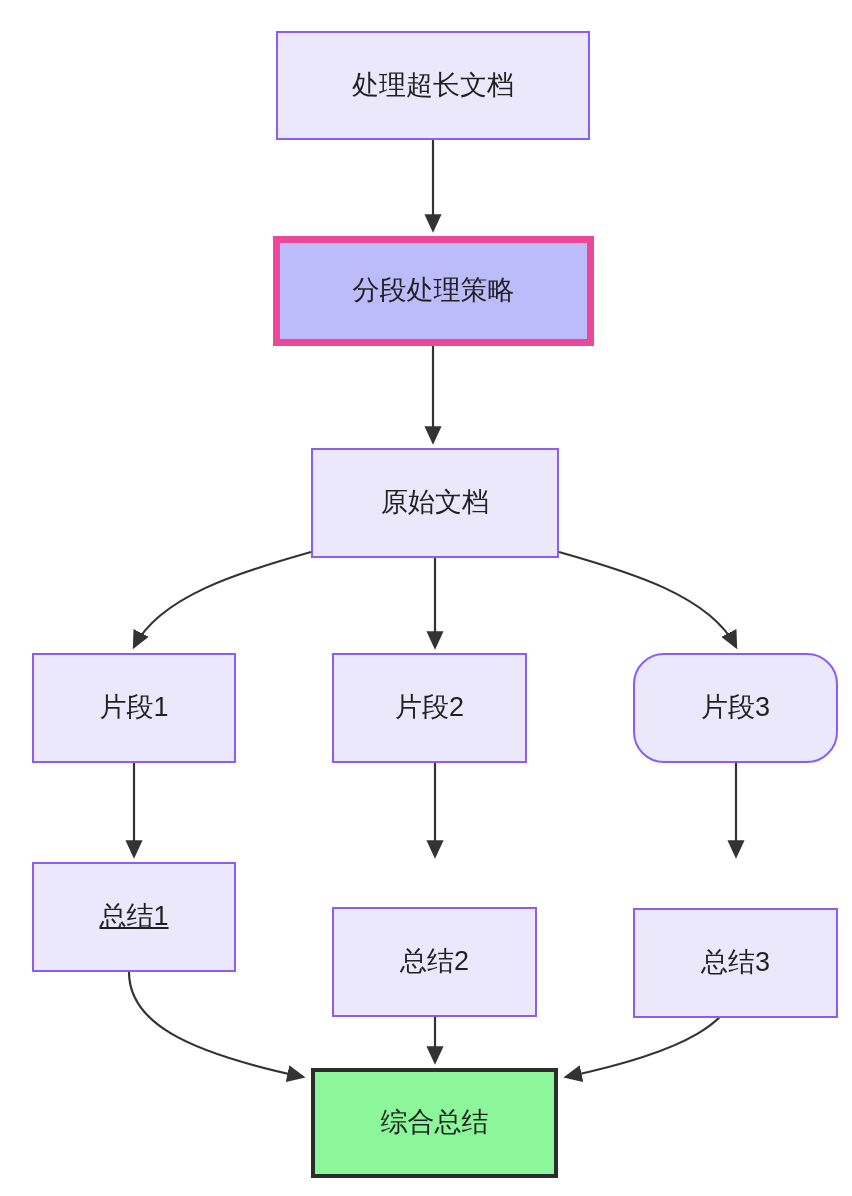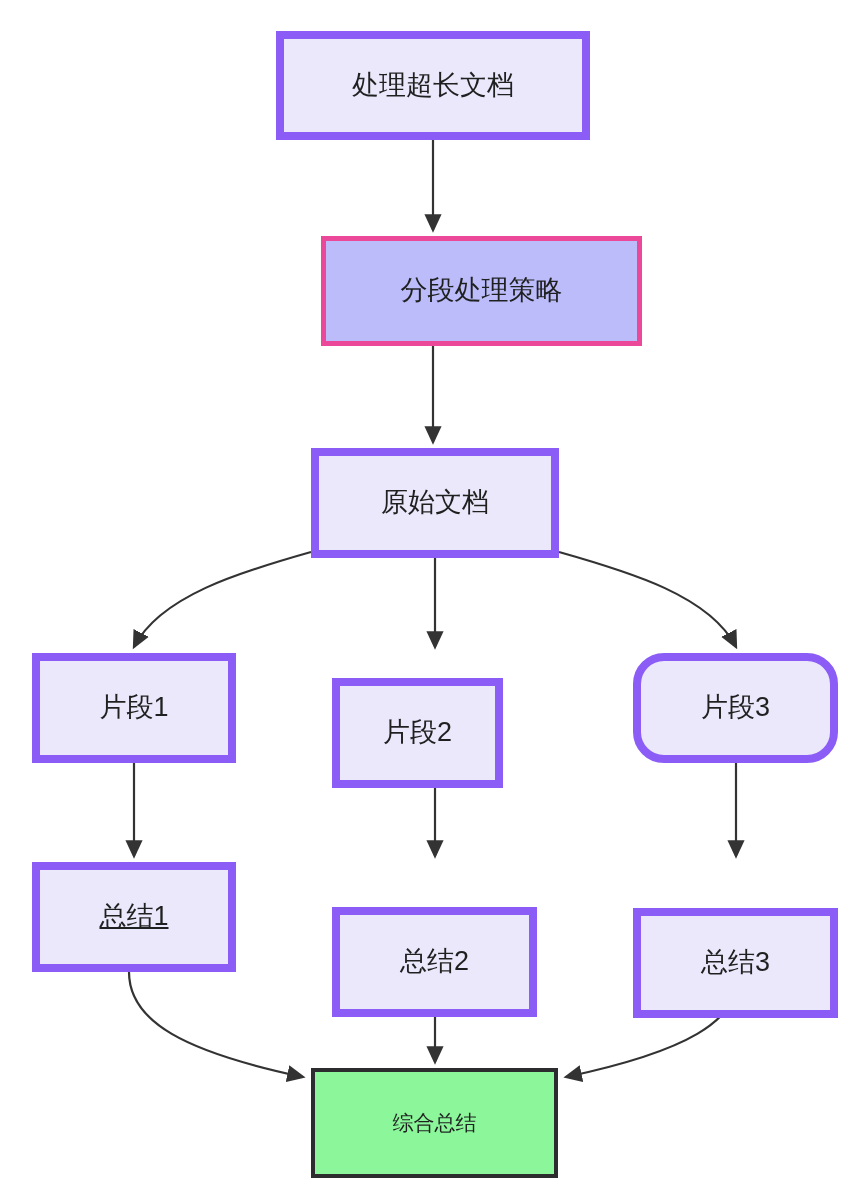--- a/index.html
+++ b/index.html
@@ -34,36 +34,35 @@
     text-align: center;
     line-height: 1.25;
     white-space: nowrap;
   }
   .node-label {
     display: block;
   }
   
   .style-default {
     background: #ebe8fc;
-    border: 8px solid #8b5cf6;
+    border: 2px solid #8b5cf6;
     color: #1f2020;
     font-size: 27px;
   }
   .style-strategy {
     background: #bcbcfb;
-    border: 5px solid #ec4899;
+    border: 7px solid #ec4899;
     color: #1f2020;
     font-size: 27px;
-    margin-left: 48px;
   }
   .style-final {
     background: #8bf79a;
     border: 4px solid #2c2c2e;
     color: #1f2020;
-    font-size: 21px;
+    font-size: 27px;
   }
 </style>
 </head>
 <body>
 
 <div id="canvas">
 
   <svg id="edges" viewBox="0 0 852 1196" xmlns="http://www.w3.org/2000/svg">
     <defs>
       <marker id="arrowhead" markerWidth="9" markerHeight="9" refX="7.2" refY="4.5" orient="auto" markerUnits="strokeWidth">
@@ -91,21 +90,21 @@
       </div>
       <div class="node style-strategy" style="left: 273px; top: 236px; width: 321px; height: 110px;">
         <span class="node-label">分段处理策略</span>
       </div>
       <div class="node style-default" style="left: 311px; top: 448px; width: 248px; height: 110px;">
         <span class="node-label">原始文档</span>
       </div>
       <div class="node style-default" style="left: 32px; top: 653px; width: 204px; height: 110px;">
         <span class="node-label">片段1</span>
       </div>
-      <div class="node style-default" style="left: 332px; top: 678px; width: 171px; height: 110px;">
+      <div class="node style-default" style="left: 332px; top: 653px; width: 195px; height: 110px;">
         <span class="node-label">片段2</span>
       </div>
       <div class="node style-default" style="left: 633px; top: 653px; width: 205px; height: 110px; border-radius: 31px;">
         <span class="node-label">片段3</span>
       </div>
       <div class="node style-default" style="left: 32px; top: 862px; width: 204px; height: 110px; text-decoration: underline;">
         <span class="node-label">总结1</span>
       </div>
       <div class="node style-default" style="left: 332px; top: 862px; width: 205px; height: 110px; margin-top: 45px;">
         <span class="node-label">总结2</span>

